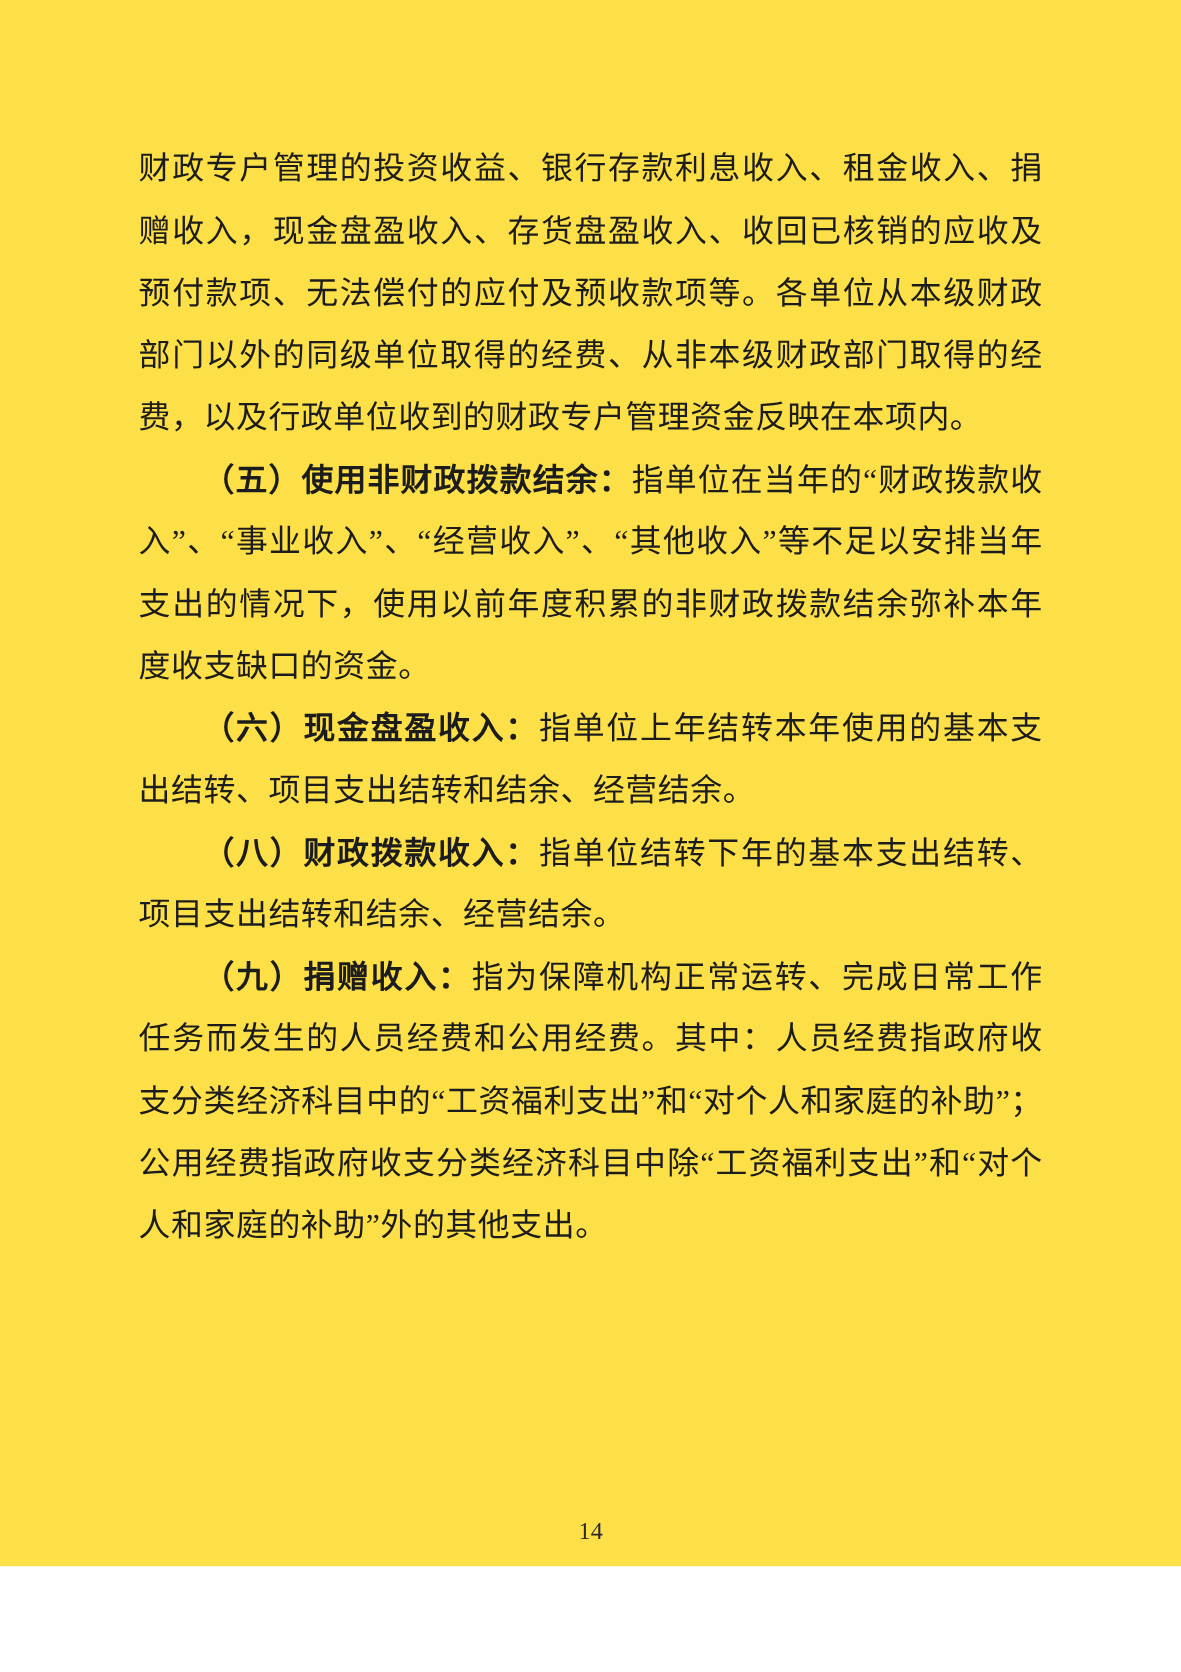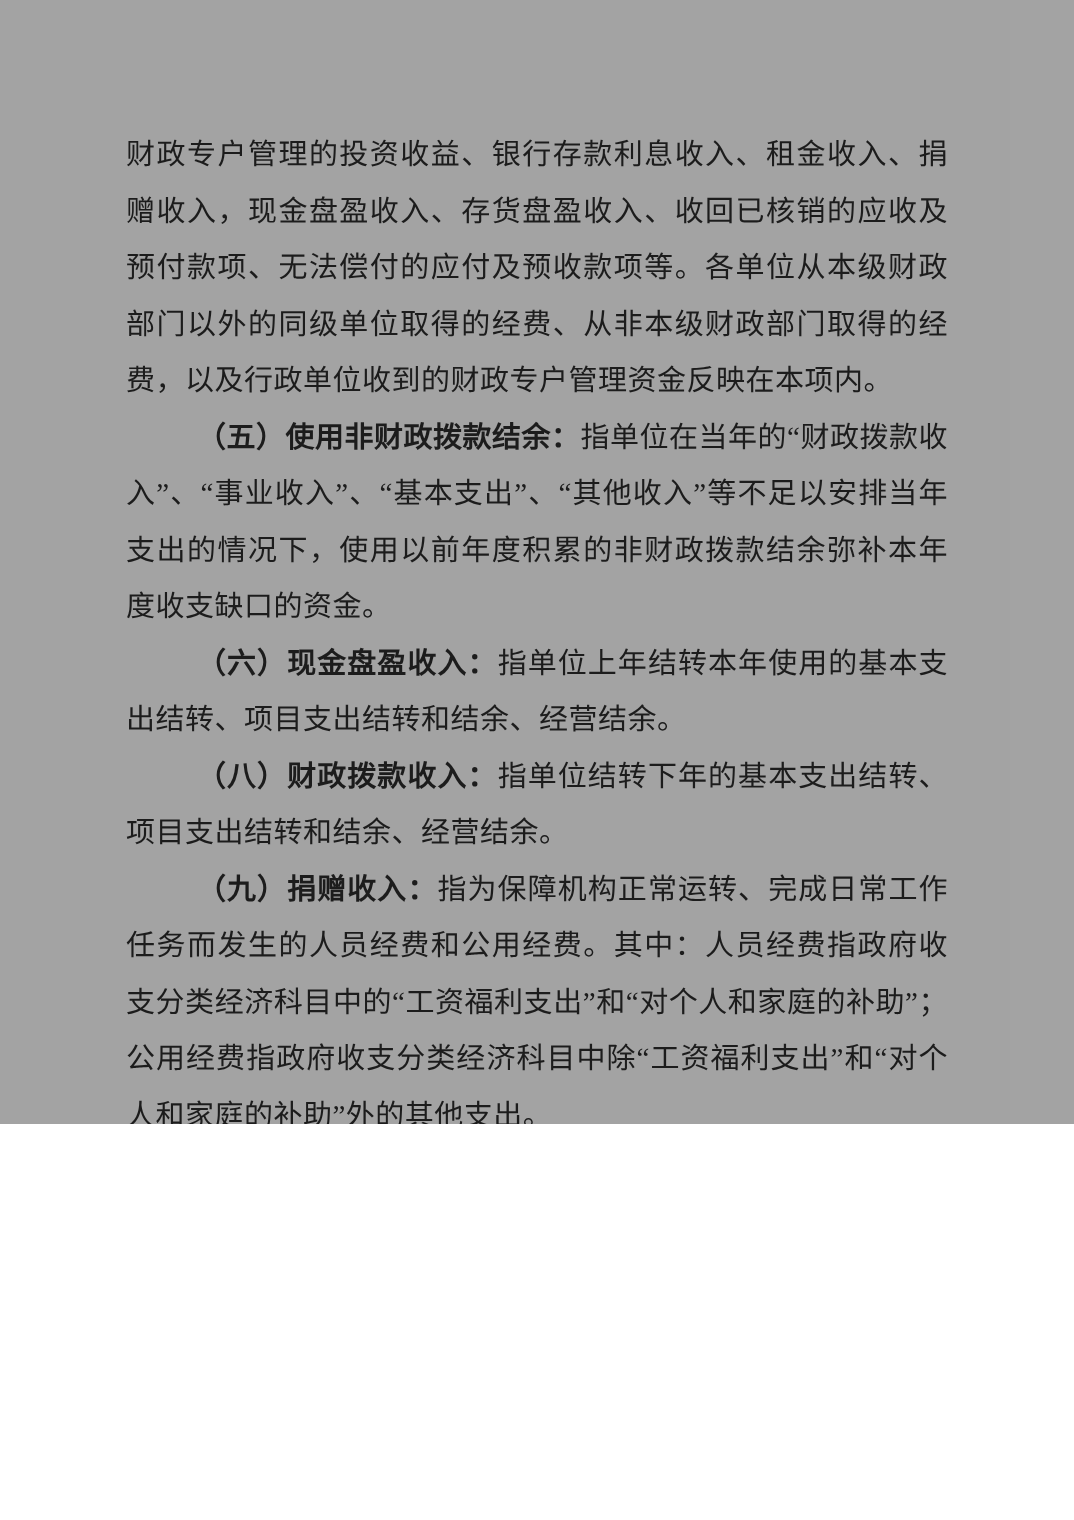--- a/index.html
+++ b/index.html
@@ -3,22 +3,22 @@
 <meta charset="utf-8">
 <style>
   html, body {
     margin: 0;
     padding: 0;
     background: #ffffff;
   }
   .page {
     position: relative;
     width: 1074px;
-    height: 1124px;
-    background: #a3a3a3;
+    height: 1424px;
+    background: #fde047;
     color: #1c1c1c;
     font-family: "Liberation Serif", "DejaVu Serif", serif;
     overflow: hidden;
   }
   .content {
     position: absolute;
     left: 126px;
     top: 126px;
     width: 822px;
   }
@@ -30,21 +30,20 @@
     text-justify: inter-ideograph;
     text-indent: 2em;
     word-break: break-all;
     letter-spacing: 0.5px;
   }
   .content p.no-indent {
     text-indent: 0;
   }
   .para-heading {
     font-weight: bold;
-    margin-left: 13px;
   }
   .page-number {
     position: absolute;
     top: 1378px;
     left: 0;
     width: 100%;
     text-align: center;
     font-size: 22px;
     line-height: 28px;
     color: #2a2a2a;
@@ -52,21 +51,21 @@
   }
 </style>
 </head>
 <body>
 
 <div class="page">
   <div class="content">
 
     <p class="no-indent"><span>财政专户管理的投资收益、银行存款利息收入、租金收入、捐赠收入，现金盘盈收入、存货盘盈收入、收回已核销的应收及预付款项、无法偿付的应付及预收款项等。各单位从本级财政部门以外的同级单位取得的经费、从非本级财政部门取得的经费，以及行政单位收到的财政专户管理资金反映在本项内。</span></p>
 
-    <p><span class="para-heading">（五）使用非财政拨款结余：</span><span>指单位在当年的“财政拨款收入”、“事业收入”、“基本支出”、“其他收入”等不足以安排当年支出的情况下，使用以前年度积累的非财政拨款结余弥补本年度收支缺口的资金。</span></p>
+    <p><span class="para-heading">（五）使用非财政拨款结余：</span><span>指单位在当年的“财政拨款收入”、“事业收入”、“经营收入”、“其他收入”等不足以安排当年支出的情况下，使用以前年度积累的非财政拨款结余弥补本年度收支缺口的资金。</span></p>
 
     <p><span class="para-heading">（六）现金盘盈收入：</span><span>指单位上年结转本年使用的基本支出结转、项目支出结转和结余、经营结余。</span></p>
 
 
     <p><span class="para-heading">（八）财政拨款收入：</span><span>指单位结转下年的基本支出结转、项目支出结转和结余、经营结余。</span></p>
 
     <p><span class="para-heading">（九）捐赠收入：</span><span>指为保障机构正常运转、完成日常工作任务而发生的人员经费和公用经费。其中：人员经费指政府收支分类经济科目中的“工资福利支出”和“对个人和家庭的补助”；公用经费指政府收支分类经济科目中除“工资福利支出”和“对个人和家庭的补助”外的其他支出。</span></p>
 
 
   </div>

